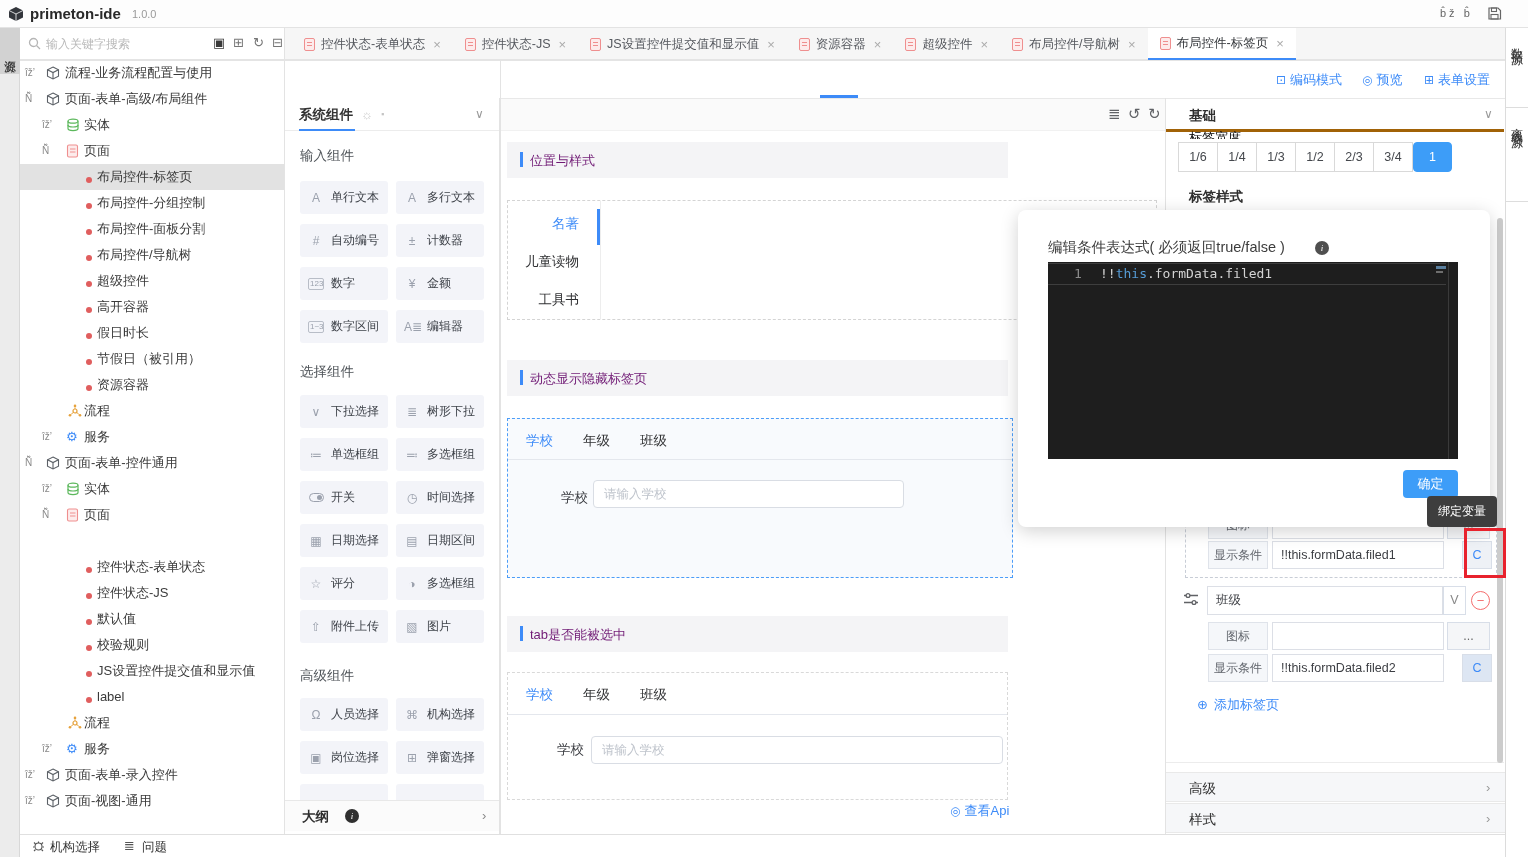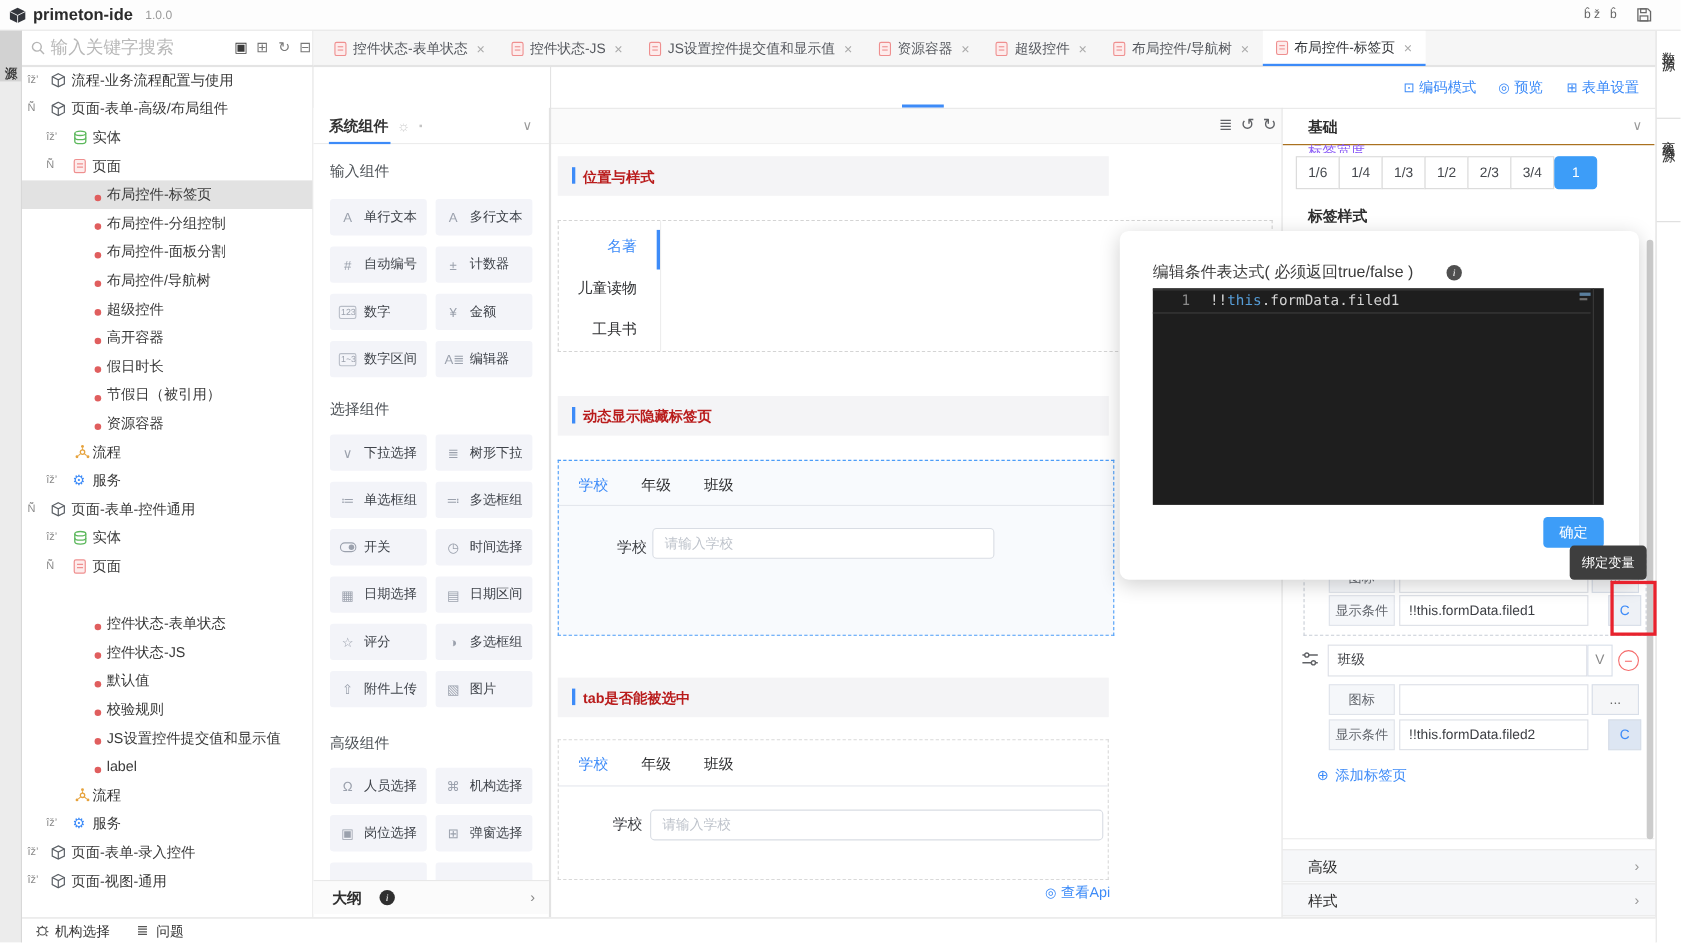--- a/index.html
+++ b/index.html
@@ -16,21 +16,21 @@
   #appver{position:absolute;left:132px;top:8px;font-size:11px;color:#9a9a9a}
   #winicons{position:absolute;left:1440px;top:7px;font-size:11px;color:#666;letter-spacing:3px}
 
   
   #leftrail{position:absolute;left:0;top:28px;width:20px;height:829px;background:#ececec;border-right:1px solid #d8d8d8}
   #res-tab{position:absolute;left:0;top:0;width:20px;height:46px;background:#d2d2d2;color:#333;
     writing-mode:vertical-rl;text-orientation:upright;font-size:12px;text-align:center;line-height:20px}
 
   
   #searchrow{position:absolute;left:20px;top:28px;width:265px;height:32px;background:#fff;border-bottom:1px solid #e4e4e4;border-right:1px solid #e3e3e3}
-  #searchinput{position:absolute;left:26px;top:6px;width:150px;height:20px;border:0;outline:0;font-size:16px;color:#7f1d1d;background:transparent}
+  #searchinput{position:absolute;left:26px;top:6px;width:150px;height:20px;border:0;outline:0;font-size:12px;color:#7f1d1d;background:transparent}
   #searchinput::placeholder{color:#b9b9b9}
   .srch-ic{position:absolute;top:8px;font-size:13px;line-height:14px;color:#777}
   #tree{position:absolute;left:20px;top:60px;width:265px;height:774px;background:#fff;border-right:1px solid #e3e3e3;overflow:hidden}
   .trow{position:absolute;left:0;width:265px;height:26px;line-height:26px;font-size:13px;color:#3a3a3a;white-space:nowrap}
   .trow.sel{background:#e2e2e2}
   .ttoggle{position:absolute;top:0;font-size:10px;color:#8a8a8a}
   .ticon{position:absolute;top:6px;width:14px;height:14px;line-height:14px}
   .tlabel{position:absolute;top:0}
   .reddot{display:inline-block;width:6px;height:6px;border-radius:50%;background:#e05e5e;vertical-align:middle}
 
@@ -69,43 +69,43 @@
   #vt-default{position:absolute;left:868px;top:11px;font-size:13.5px;color:#33363a}
   #vt-add{position:absolute;left:943px;top:9px;font-size:15px;color:#666}
   .hlink{position:absolute;top:71px;font-size:13px;color:#3d8bf8}
   .hlink .lic{margin-right:4px;font-size:12px}
   #toolbar{position:absolute;left:500px;top:98px;width:665px;height:33px;background:#fafafa;border-bottom:1px solid #f1f1f1}
   .tbic{position:absolute;top:8px;font-size:15px;color:#606266;line-height:16px}
 
   
   .secbar{position:absolute;left:507px;width:501px;height:36px;background:#f4f4f6}
   .secbar .accent{position:absolute;left:13px;top:10px;width:3px;height:15px;background:#3d8bf8}
-  .secbar .sectxt{position:absolute;left:23px;top:10px;font-size:13px;font-weight:700;color:#b91c1c}
+  .secbar .sectxt{position:absolute;left:23px;top:10px;font-size:13px;font-weight:400;color:#701a75}
   #widget1{position:absolute;left:507px;top:200px;width:650px;height:120px;border:1px dashed #d4d4d4;background:#fff}
   #w1-divider{position:absolute;left:92px;top:0;width:1px;height:118px;background:#ededed}
   #w1-activebar{position:absolute;left:89px;top:8px;width:3px;height:36px;background:#3d8bf8}
   .w1tab{position:absolute;left:0;width:71px;text-align:right;font-size:13.5px;color:#303133}
   .w1tab.on{color:#3d8bf8}
   #widget2{position:absolute;left:507px;top:418px;width:506px;height:160px;border:1px dashed #4c9df8;background:#f8fafd}
   #widget3{position:absolute;left:507px;top:672px;width:501px;height:128px;border:1px dashed #d9d9d9;background:#fff}
   .wtabs{position:absolute;left:18px;top:13px;display:flex;gap:30px;font-size:13.5px}
   .wtab{color:#303133}
   .wtab.on{color:#3d8bf8}
   .wdivider{position:absolute;left:0;width:100%;height:1px;background:#e4e7ed}
   .flabel{position:absolute;font-size:13.5px;color:#3c3e43}
   .finput{position:absolute;height:28px;border:1px solid #d9dde4;border-radius:4px;background:#fff;font-size:12.5px;color:#555;padding-left:10px;outline:0}
   .finput::placeholder{color:#bfc4cc}
   #viewapi{position:absolute;left:950px;top:802px;font-size:13px;color:#3d8bf8}
 
   
   #inspanel{position:absolute;left:1166px;top:98px;width:339px;height:736px;background:#fff}
-  #ins-head{position:absolute;left:0;top:0;width:338px;height:34px;border-bottom:1px solid #a16207}
+  #ins-head{position:absolute;left:0;top:0;width:338px;height:34px;border-bottom:3px solid #a16207}
   #ins-title{position:absolute;left:23px;top:9px;font-size:13.5px;font-weight:bold;color:#2f2f2f}
   #ins-chev{position:absolute;left:318px;top:9px;color:#999;font-size:12px}
-  #ins-clip{position:absolute;left:23px;top:33px;height:8px;overflow:hidden;font-size:13px;color:#8b5cf6;line-height:14px}
+  #ins-clip{position:absolute;left:23px;top:33px;height:8px;overflow:hidden;font-size:13px;color:#000000;line-height:14px}
   #fracs{position:absolute;left:13px;top:44px;display:flex}
   .frac{width:40px;height:30px;border:1px solid #d9d9d9;margin-left:-1px;background:#fff;font-size:12.5px;color:#45484d;text-align:center;line-height:28px}
   .frac.on{width:39px;background:#3d9df8;color:#fff;border-color:#3d9df8;border-radius:4px;margin-left:0}
   #labelstyle{position:absolute;left:23px;top:90px;font-size:13.5px;font-weight:bold;color:#2f2f2f}
   .ins-label{position:absolute;height:28px;background:#f5f7fa;border:1px solid #dfe3ea;font-size:12px;color:#63676e;text-align:center;line-height:26px}
   .ins-input{position:absolute;height:28px;border:1px solid #dcdfe6;background:#fff;font-size:12.5px;color:#3c3e43;padding-left:8px;outline:0}
   .ins-btn{position:absolute;height:28px;border:1px solid #d8dee8;font-size:12.5px;text-align:center;line-height:26px}
   .cbtn{background:#eef1f6;color:#3d8bf8}
   .cbtn2{background:#dde6f3;color:#3d8bf8}
   .dots{background:#f5f6f8;color:#666}

